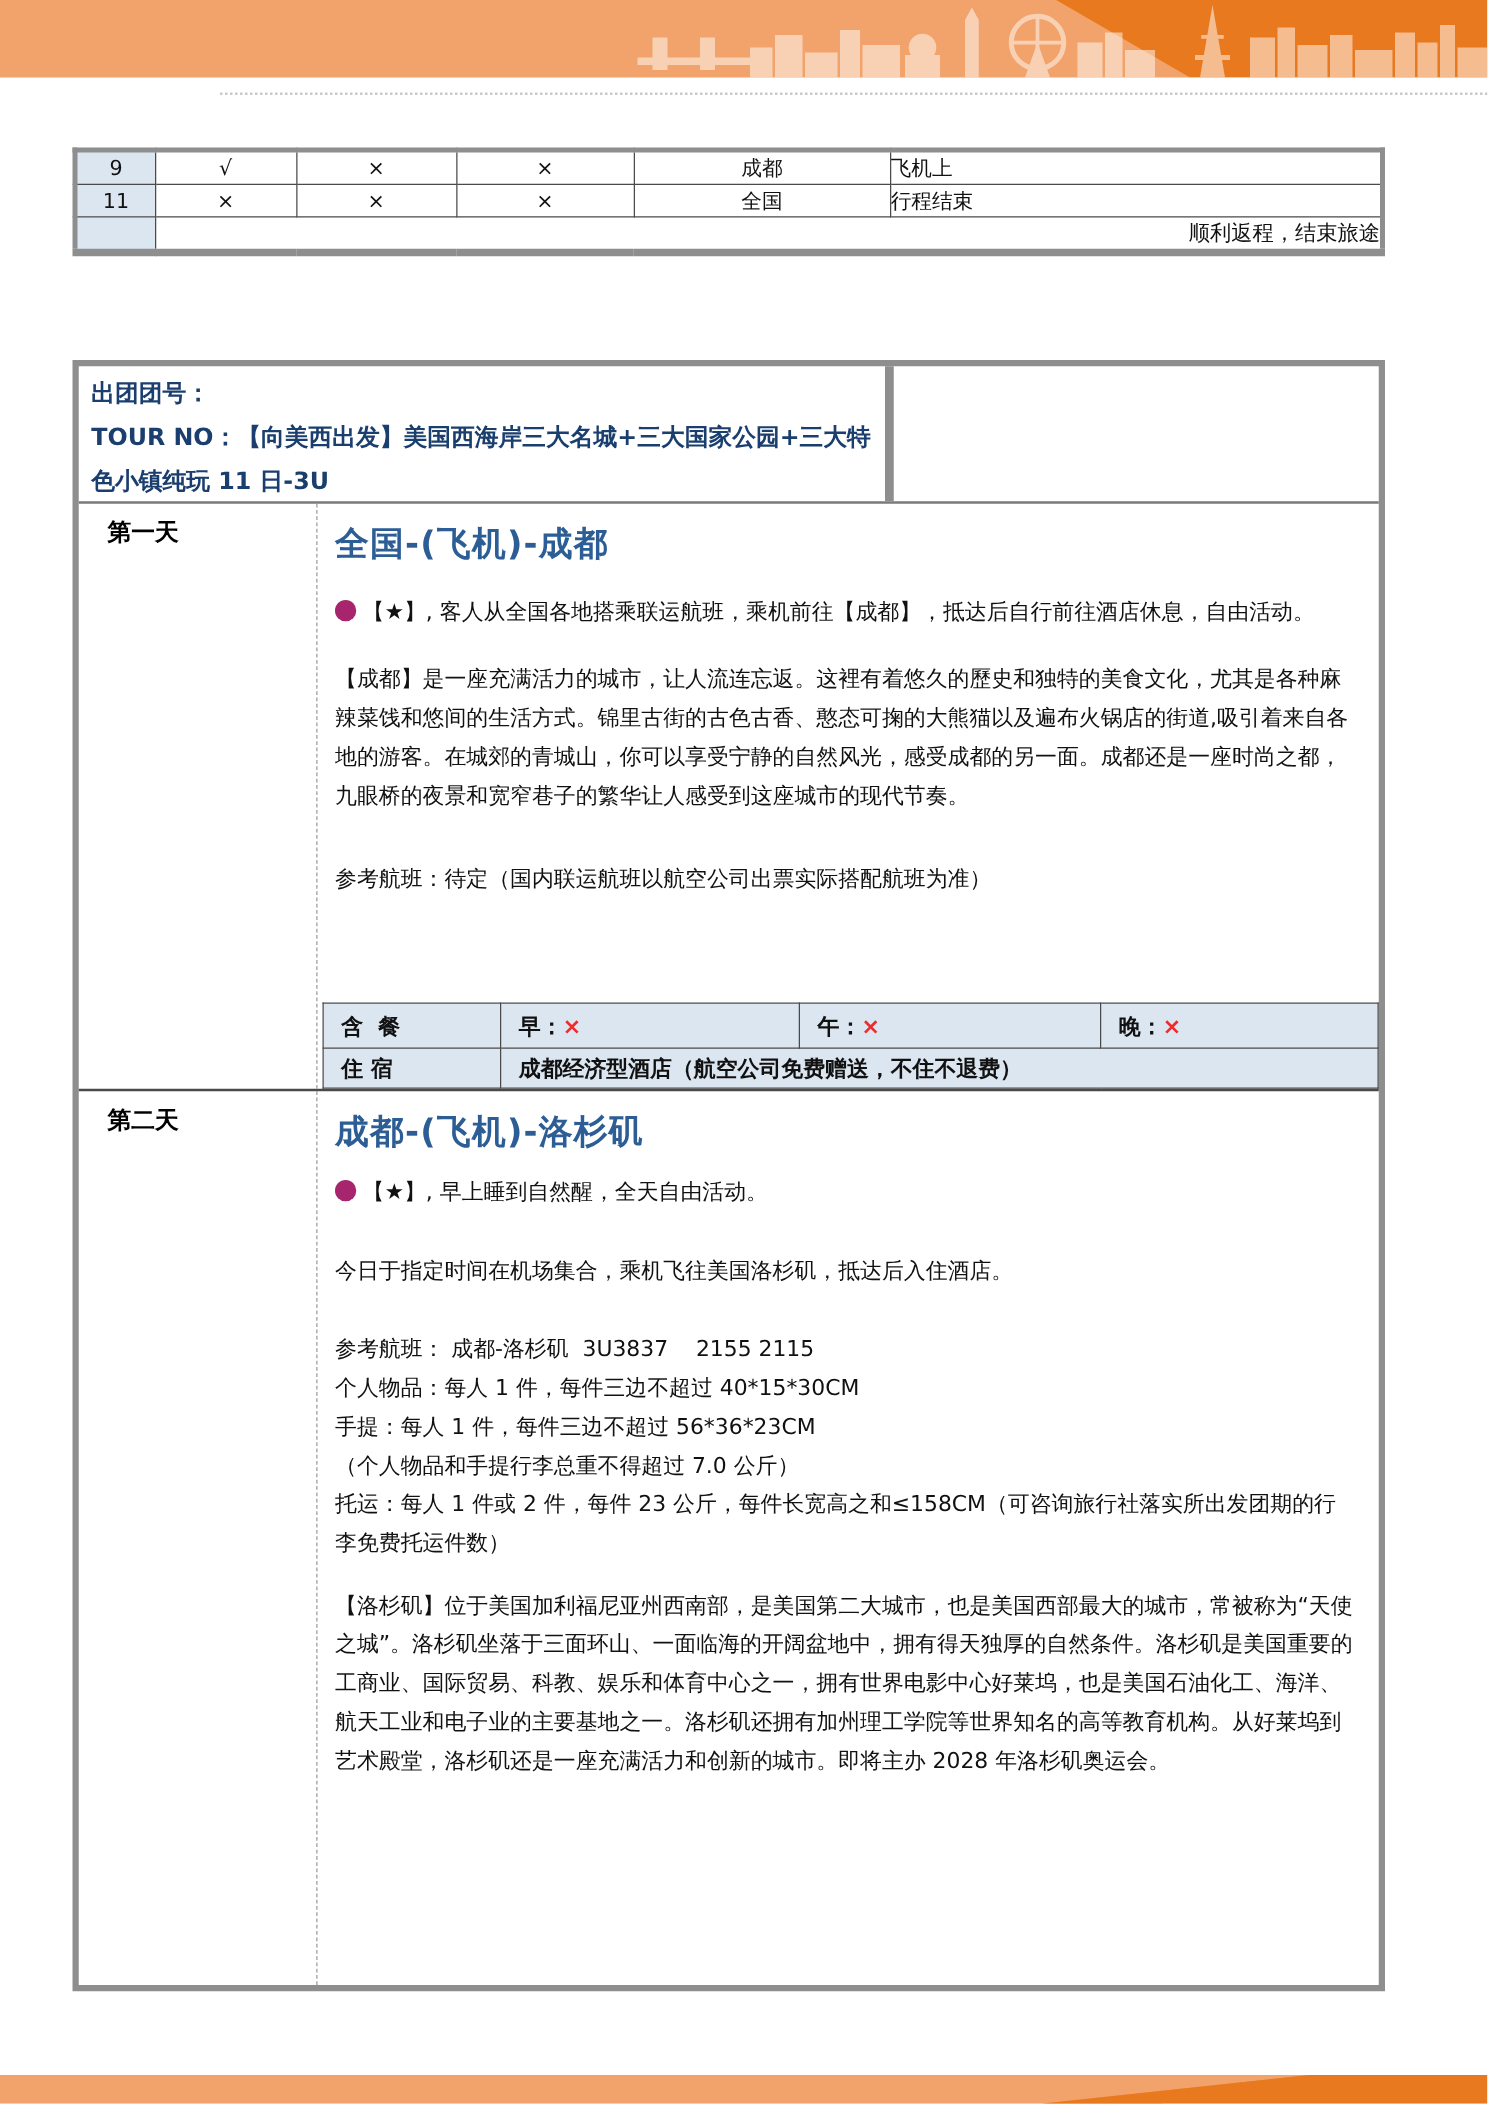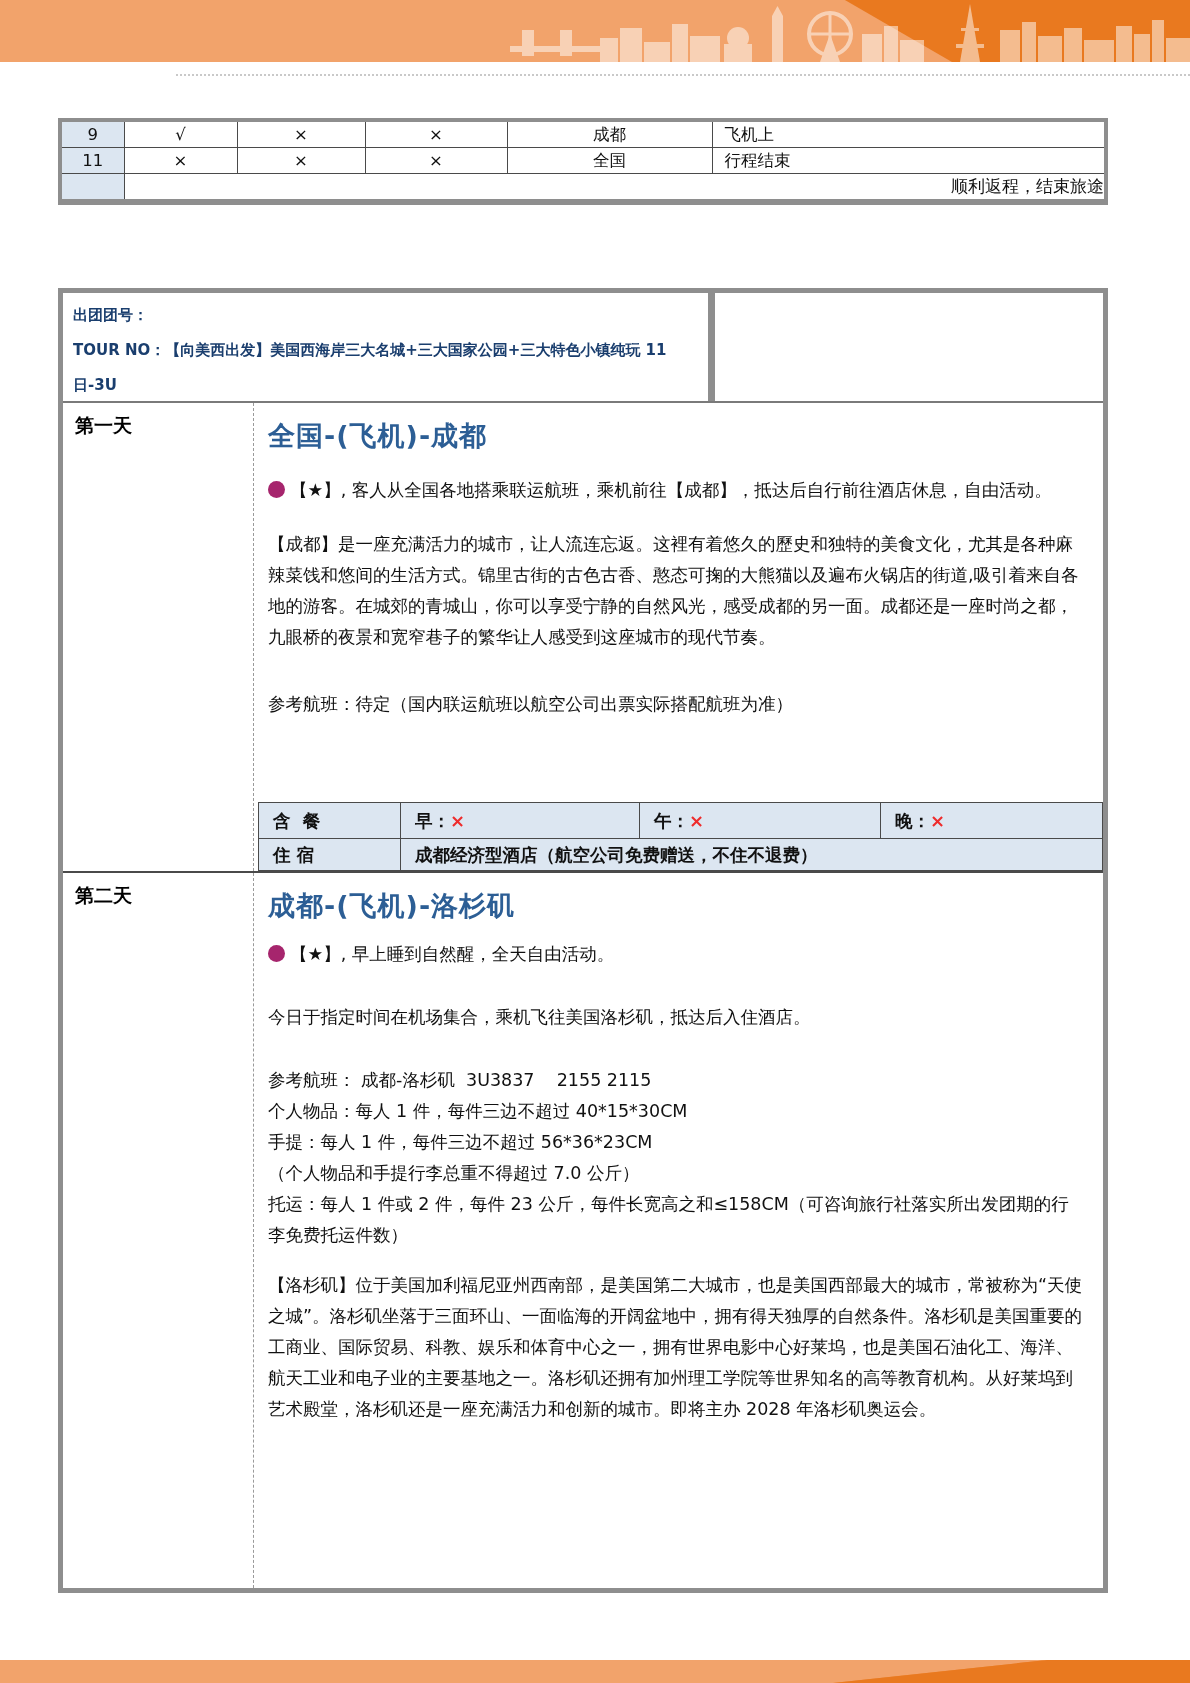--- a/index.html
+++ b/index.html
@@ -19,36 +19,36 @@
     background:var(--accent_orange_dark,#E9791F);
     clip-path:polygon(88% 0,100% 0,100% 100%,70% 100%);}
   .footer-mid{position:absolute;left:0;top:0;width:100%;height:100%;
     background:var(--accent_orange_mid,#EE8A38);
     clip-path:polygon(88% 0,78% 100%,70% 100%);}
 
   
   .summary-table{position:absolute;left:58px;top:118px;width:1050px;border-collapse:collapse;
     border:4px solid #8e8e8e;border-bottom-width:6px;table-layout:fixed;}
   .summary-table td{border:1px solid #4a4a4a;height:25px;font-size:16.5px;text-align:center;padding:0;}
-  .summary-table td.note{text-align:left;padding-left:12px;}
+  .summary-table td.note{text-align:left;}
   .summary-table td.numbg{background:var(--table_header_bg,#DCE6F1);}
   .summary-table td.merged{text-align:right;font-size:17px;}
 
   
   .main-table{position:absolute;left:58px;top:288px;width:1050px;height:1305px;box-sizing:border-box;
     border:5px solid #8e8e8e;display:flex;flex-direction:column;background:#fff;}
   .row-tour{height:110px;display:flex;border-bottom:2px solid #7a7a7a;box-sizing:border-box;}
   .tour-cell{width:645px;box-sizing:border-box;padding:5px 10px 0 10px;
-    color:var(--header_blue,#1A3E6E);font-weight:bold;font-size:15px;line-height:35px;}
+    color:var(--header_blue,#1A3E6E);font-weight:bold;font-size:19px;line-height:35px;}
   .tour-divider{width:7px;background:#8e8e8e;}
   .tour-empty{flex:1;}
   .day-row{display:flex;box-sizing:border-box;}
   .row-day1{height:470px;border-bottom:2px solid #4a4a4a;}
   .row-day2{flex:1;}
-  .day-label-col{width:190px;box-sizing:border-box;padding:10px 0 0 12px;font-weight:bold;font-size:19px;color:#000;}
+  .day-label-col{width:190px;box-sizing:border-box;padding:10px 0 0 23px;font-weight:bold;font-size:19px;color:#000;}
   .day-content{flex:1;border-left:1px dashed #9a9a9a;display:flex;flex-direction:column;min-width:0;}
   .day-title{color:var(--title_blue,#2C5E95);font-weight:bold;font-size:27px;line-height:34px;
     letter-spacing:1px;margin:16px 18px 0 14px;}
   .para{font-size:17.5px;line-height:31px;margin:0 18px 0 14px;white-space:pre-wrap;}
   .bullet-dot{display:inline-block;width:17px;height:17px;border-radius:50%;
     background:var(--bullet_magenta,#A6256D);margin-right:5px;vertical-align:-2px;}
   .mt16{margin-top:16px;}.mt22{margin-top:22px;}.mt32{margin-top:32px;}
   .mt36{margin-top:36px;}.mt23{margin-top:23px;}.mt44{margin-top:19px;}.mt62{margin-top:62px;}
 
   

